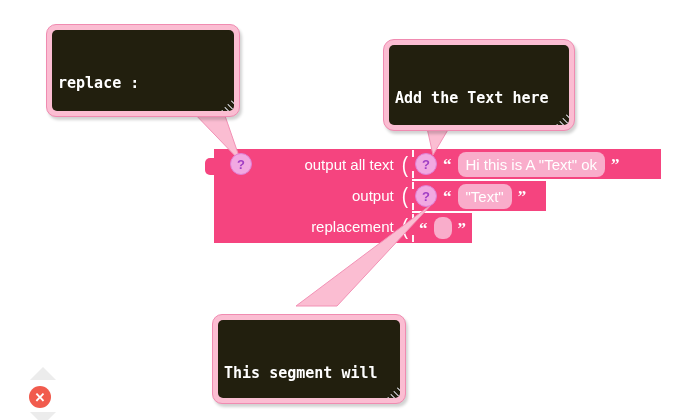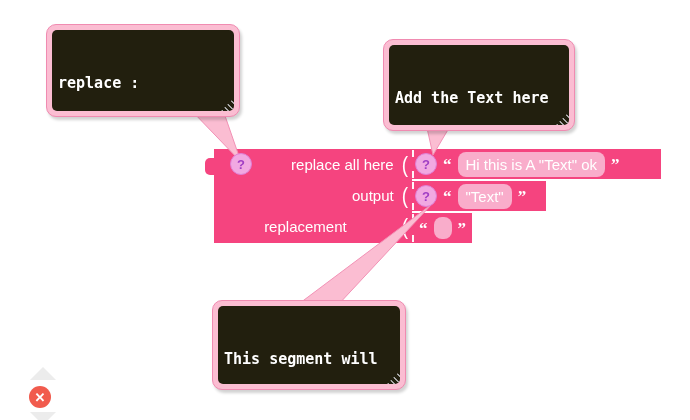--- a/index.html
+++ b/index.html
@@ -19,40 +19,40 @@
     color:#fff;font-family:"DejaVu Sans Mono",monospace;font-weight:bold;
     font-size:15px;line-height:20px;white-space:pre;
   }
   .bubble-line{display:block;}
   .resize-handle{
     position:absolute;right:0;bottom:0;width:13px;height:13px;
     background:repeating-linear-gradient(45deg,#a8a8a8 0 1.5px,transparent 1.5px 4.5px);
     clip-path:polygon(100% 0,100% 100%,0 100%);
   }
   #bubble-output{left:46px;top:24px;width:194px;height:93px;}
-  #bubble-addtext{left:383px;top:39px;width:192px;height:92px;}
-  #bubble-segment{left:212px;top:300px;width:194px;height:90px;}
+  #bubble-addtext{left:383px;top:39px;width:192px;height:92px;border-radius:11px;}
+  #bubble-segment{left:212px;top:314px;width:194px;height:90px;}
 
   
   .tails{position:absolute;left:0;top:0;width:690px;height:420px;z-index:20;pointer-events:none;}
   .tails polygon{fill:#fbbdd2;stroke:#f291b5;stroke-width:1;}
 
   
   .block-main{
     position:absolute;left:214px;top:149px;width:198px;height:94px;background:#f5447f;
   }
   .block-main::before{ 
     content:"";position:absolute;left:-9px;top:9px;width:10px;height:17px;
     background:#f5447f;border-radius:5px 0 0 5px;
   }
   .mrow{
     height:30px;margin-bottom:1px;display:flex;align-items:center;justify-content:flex-end;
     padding:0 4px 0 16px;color:#fff;font-size:15px;
   }
-  .mrow:last-child{margin-bottom:0;gap:47px;}
+  .mrow:last-child{margin-bottom:0;}
   .mlabel{white-space:nowrap;}
   .paren{font-size:19px;font-weight:400;margin-left:8px;line-height:1;transform:scaleY(1.15);}
   .badge-slot{margin-right:auto;}
 
   
   .help-badge{
     position:relative;z-index:30;width:22px;height:22px;border-radius:50%;flex:0 0 22px;
     background:#f1a9e2;border:1px solid #e07fd6;box-sizing:border-box;
     color:#a03fc4;font-weight:bold;font-size:13px;
     display:flex;align-items:center;justify-content:center;cursor:pointer;
@@ -99,21 +99,21 @@
   }
 </style>
 </head>
 <body>
 
 <div id="canvas">
 
   <div class="block-main">
     <div class="mrow">
       <span class="help-badge badge-slot">?</span>
-      <span class="mlabel">replace all here</span>
+      <span class="mlabel">output all text</span>
       <span class="paren">(</span>
     </div>
     <div class="mrow">
       <span class="mlabel">output</span>
       <span class="paren">(</span>
     </div>
     <div class="mrow">
       <span class="mlabel">replacement</span>
       <span class="paren">(</span>
     </div>

